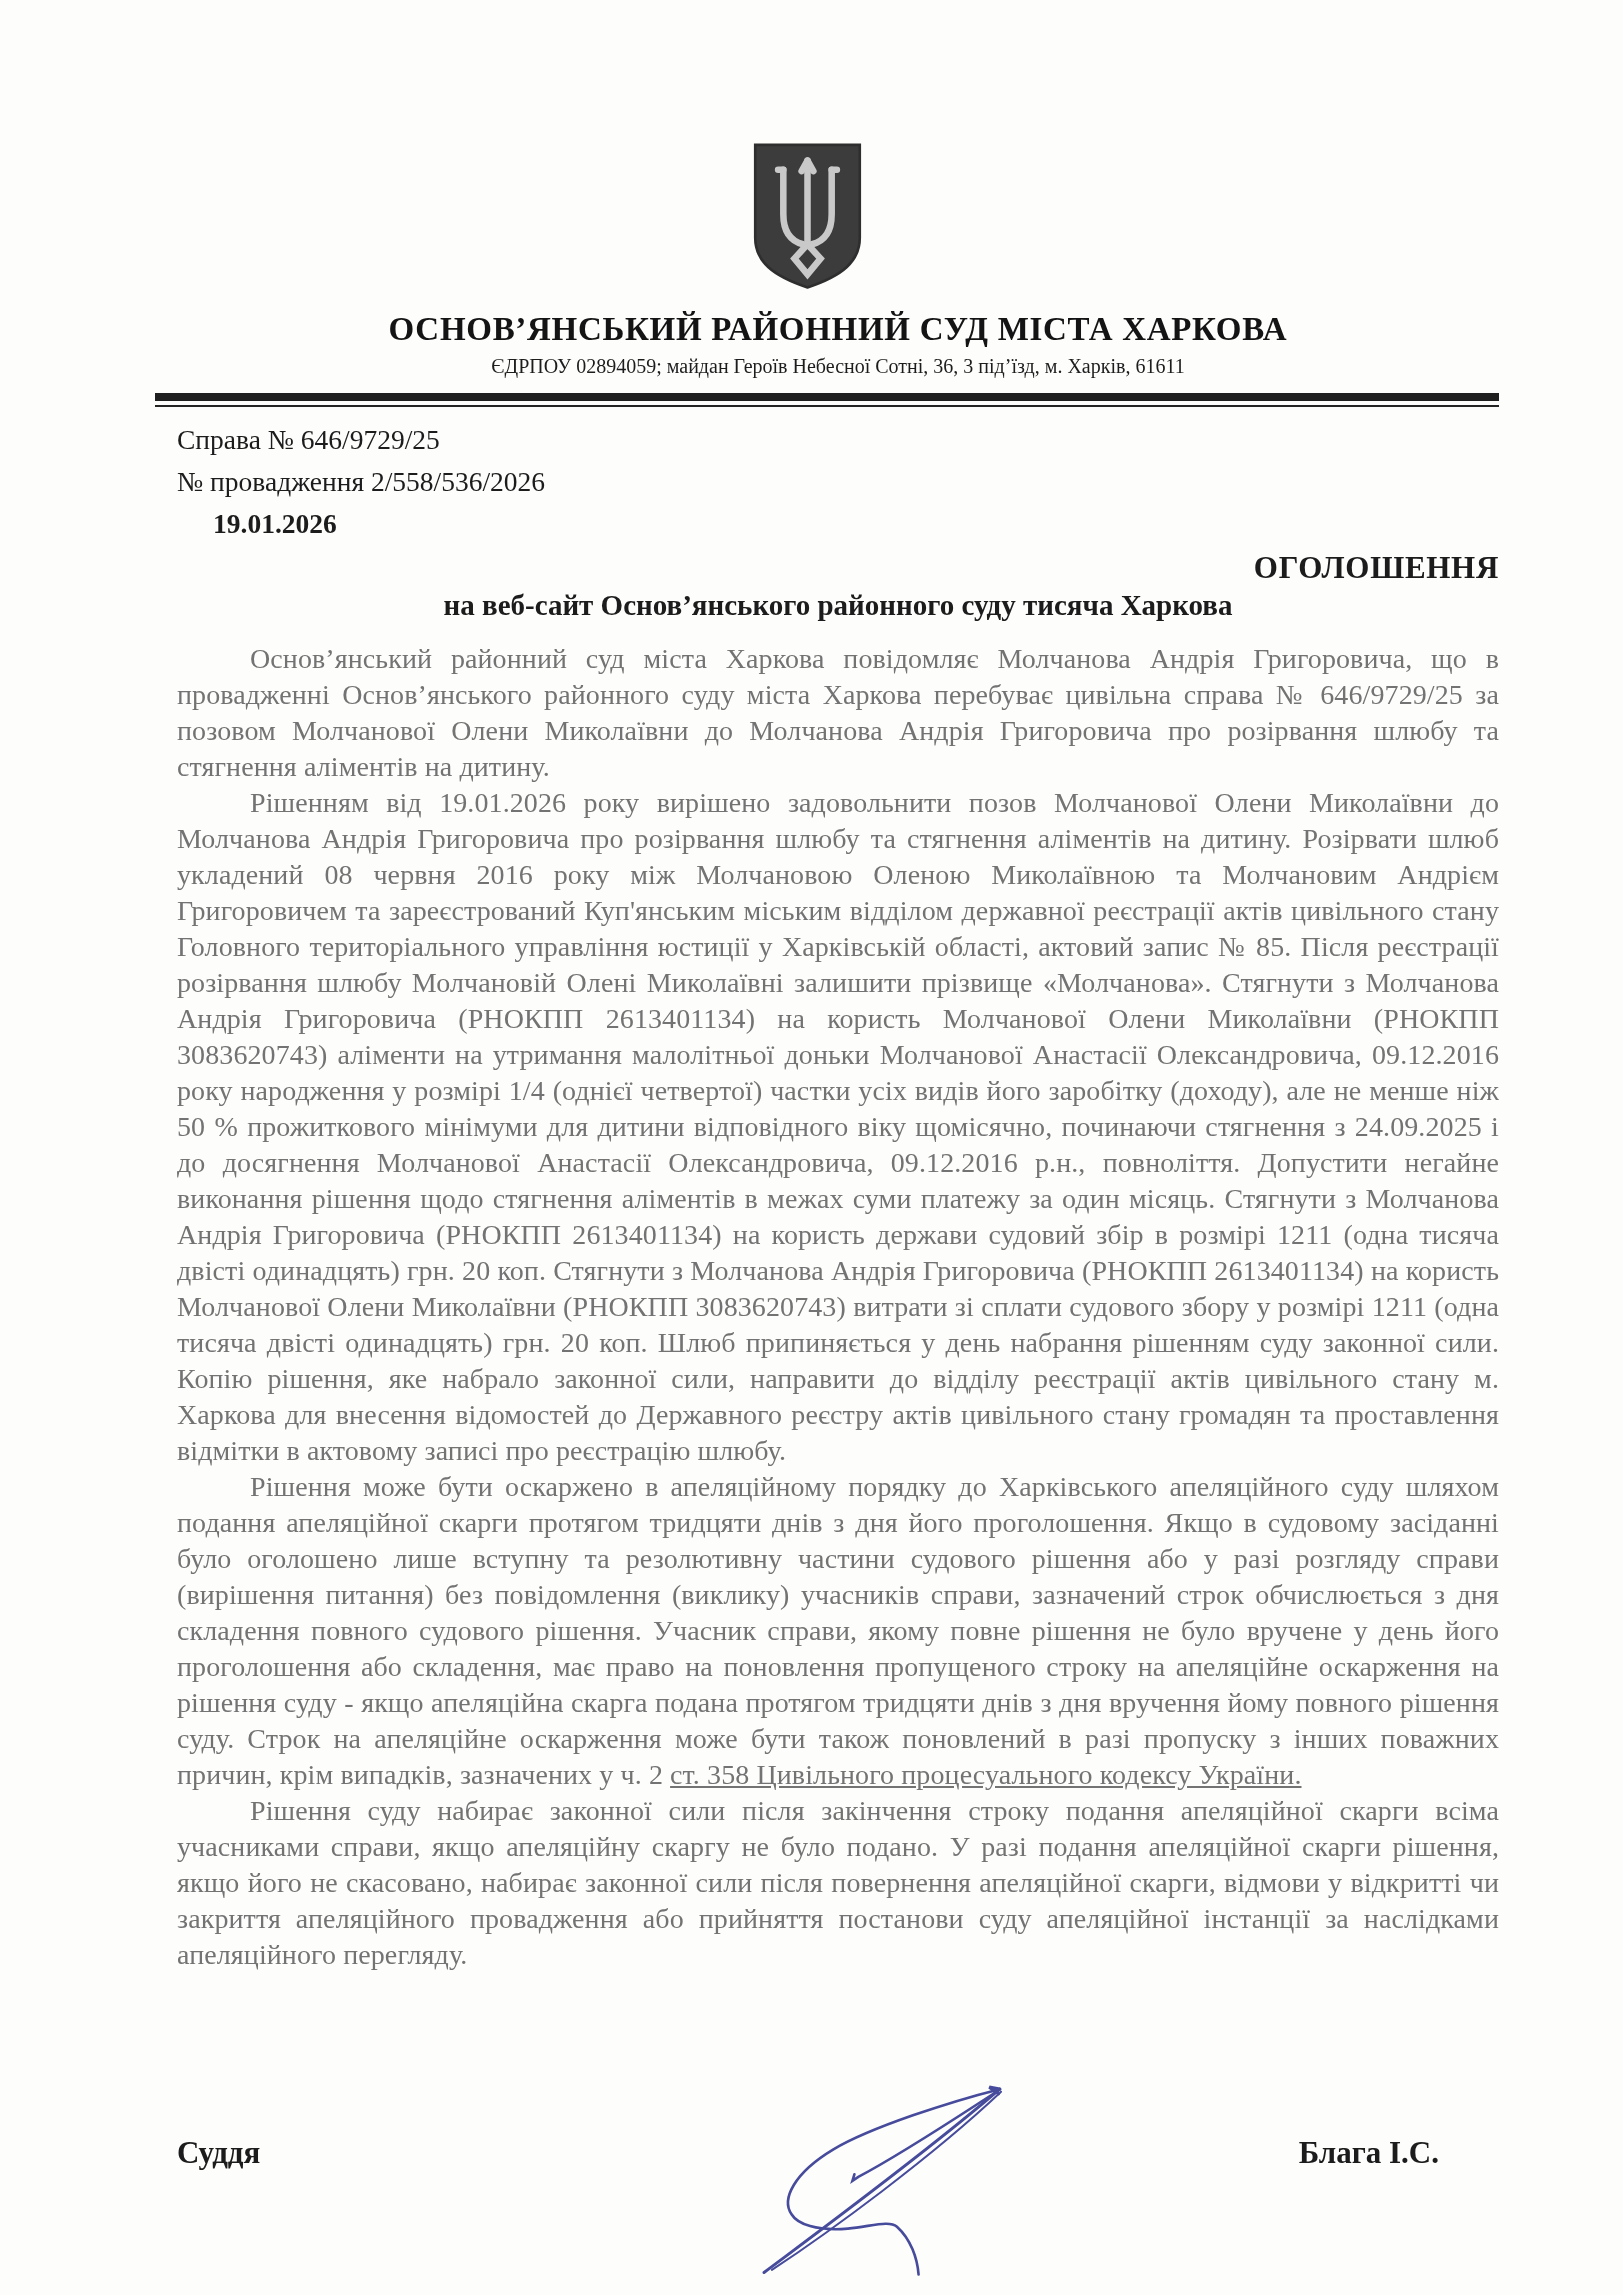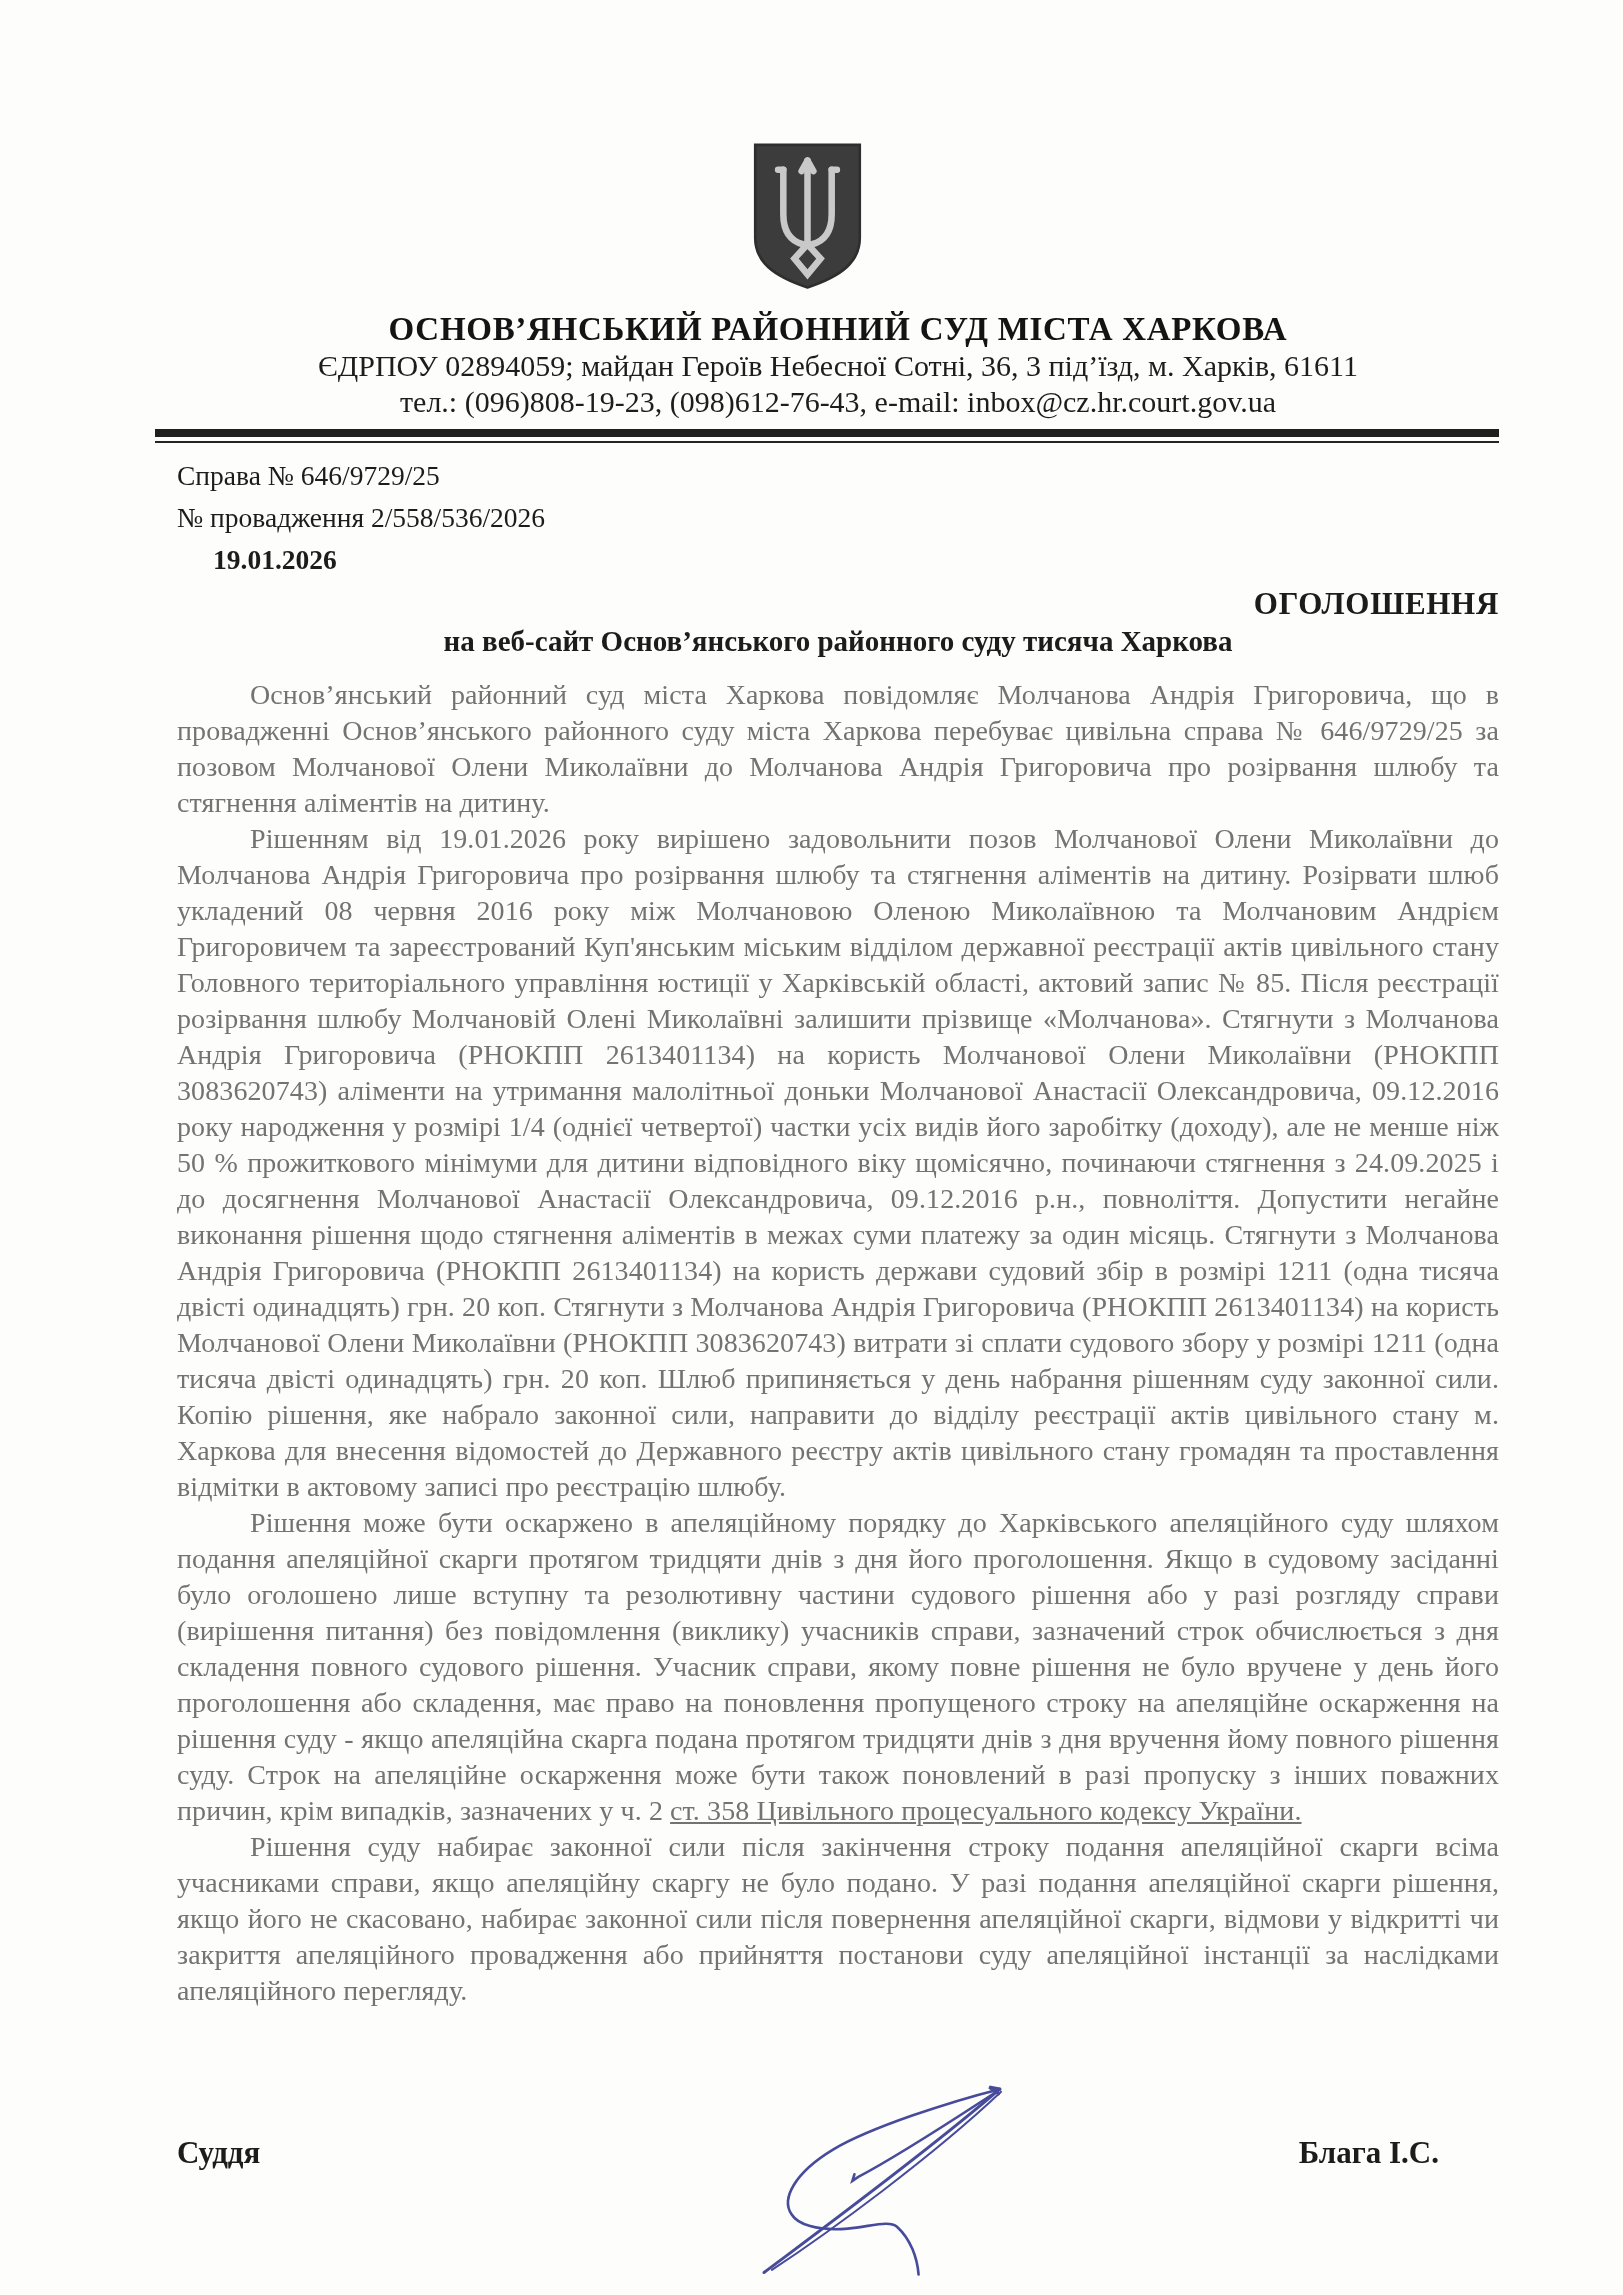--- a/index.html
+++ b/index.html
@@ -24,21 +24,21 @@
   .court-name {
     text-align: center;
     font-weight: bold;
     font-size: 33px;
     letter-spacing: 0.7px;
     line-height: 38px;
     color: #141414;
   }
   .court-line {
     text-align: center;
-    font-size: 30px;
+    font-size: 20px;
     line-height: 36px;
     color: #1d1d1d;
   }
   .header-rule { margin: 9.2px 0 11.8px -21.6px; }
   .header-rule .thick { height: 8.5px; background: #1f1f1f; }
   .header-rule .thin  { height: 2.6px; background: #242424; margin-top: 3.3px; }
   .case-block { font-size: 27.5px; line-height: 42px; margin-top: 5.2px; }
   .case-block .date { font-weight: bold; margin-left: 36px; }
   .doc-title {
     text-align: right;
@@ -98,21 +98,20 @@
         <path d="M86,30 v128"></path>
         <path d="M86,30 l-9,16 M86,30 l9,16"></path>
         <path d="M49,44 h-8 M123,44 h8"></path>
         <path d="M86,158 l-20,22 20,24 20,-24 z"></path>
       </g>
     </svg>
   </div>
 
   <div class="court-name">ОСНОВ’ЯНСЬКИЙ РАЙОННИЙ СУД МІСТА ХАРКОВА</div>
   <div class="court-line">ЄДРПОУ 02894059; майдан Героїв Небесної Сотні, 36, 3 під’їзд, м. Харків, 61611</div>
-  <div class="court-line">тел.: (096)808-19-23, (098)612-76-43, e-mail: inbox@cz.hr.court.gov.ua</div>
 
   <div class="header-rule">
     <div class="thick"></div>
     <div class="thin"></div>
   </div>
 
   <div class="case-block">
     <div>Справа № 646/9729/25</div>
     <div>№ провадження   2/558/536/2026</div>
     <div class="date">19.01.2026</div>

